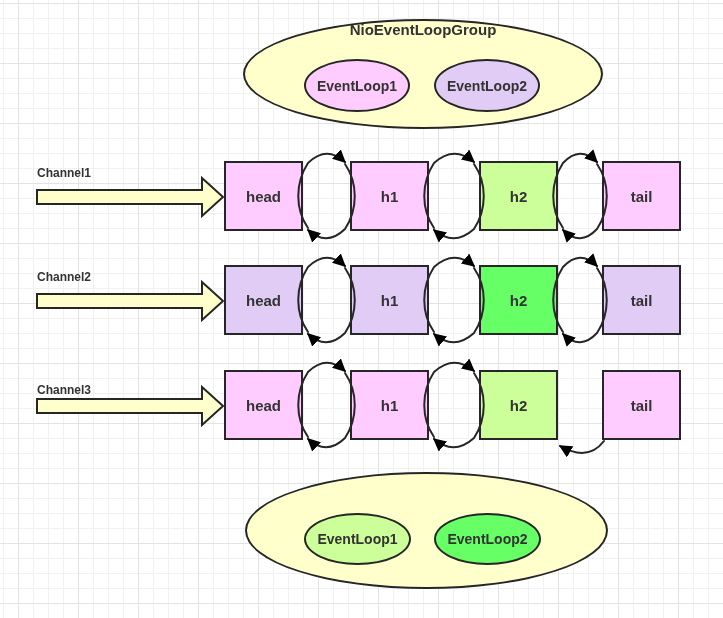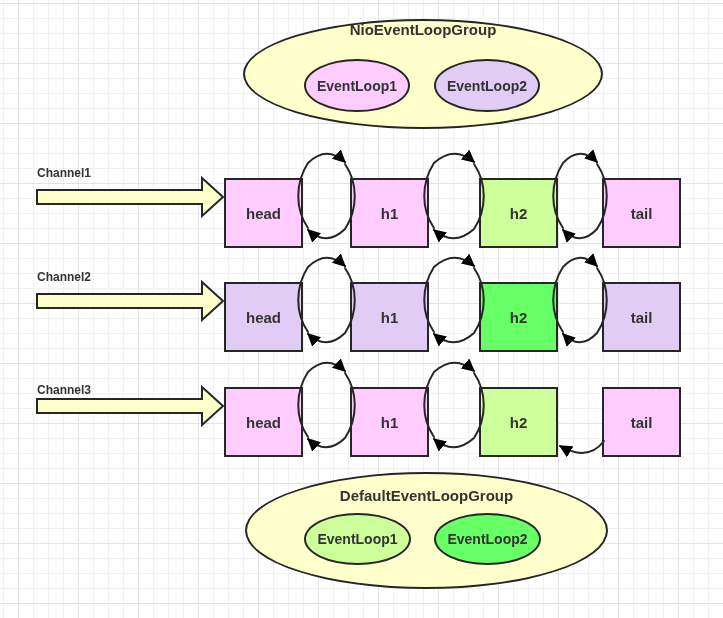--- a/index.html
+++ b/index.html
@@ -12,21 +12,21 @@
       linear-gradient(to right,#f1f1f1 1px,transparent 1px),
       linear-gradient(to bottom,#f1f1f1 1px,transparent 1px);
     background-size:60px 60px,60px 60px,15px 15px,15px 15px;
     background-position:18px 3px,18px 3px,3px 3px,3px 3px;
     font-family:"Liberation Sans",sans-serif;
   }
   #links{position:absolute;left:0;top:0;z-index:3;pointer-events:none;}
   .hbox{
     position:absolute;z-index:2;width:79px;height:70px;box-sizing:border-box;
     border:2px solid #262626;display:flex;align-items:center;justify-content:center;
-    font-weight:bold;font-size:15px;color:#333333;margin-top:17px;
+    font-weight:bold;font-size:15px;color:#333333;
   }
   .channel-label{position:absolute;z-index:2;font-weight:bold;font-size:12px;color:#333333;}
   .group{position:absolute;z-index:2;border:2px solid #262626;border-radius:50%;box-sizing:border-box;}
   .group-title{position:absolute;left:0;right:0;text-align:center;font-weight:bold;font-size:15px;color:#333333;}
   .loop{
     position:absolute;border:2px solid #262626;border-radius:50%;box-sizing:border-box;
     display:flex;align-items:center;justify-content:center;
     font-weight:bold;font-size:14px;color:#333333;text-align:right;
   }
   .group-nio{left:243px;top:19px;width:360px;height:110px;}
@@ -73,21 +73,20 @@
       </g>
   </svg>
 
   <div class="group group-nio" style="background: rgb(255, 255, 204);">
     <div class="group-title">NioEventLoopGroup</div>
     <div class="loop loop-a" style="background: rgb(255, 204, 255);">EventLoop1</div>
     <div class="loop loop-b" style="background: rgb(225, 204, 245);">EventLoop2</div>
   </div>
 
   <div class="group group-default" style="background: rgb(255, 255, 204);">
-    <div class="group-title">DefaultEventLoopGroup</div>
     <div class="loop loop-a" style="background: rgb(204, 255, 153);">EventLoop1</div>
     <div class="loop loop-b" style="background: rgb(102, 255, 102);">EventLoop2</div>
   </div>
 
   <div id="channels">
       <div class="channel-label" style="left: 37px; top: 166px;">Channel1</div>
       <div class="hbox" style="left: 224px; top: 161px; background: rgb(255, 204, 255);">head</div>
       <div class="hbox" style="left: 350px; top: 161px; background: rgb(255, 204, 255);">h1</div>
       <div class="hbox" style="left: 479px; top: 161px; background: rgb(204, 255, 153);">h2</div>
       <div class="hbox" style="left: 602px; top: 161px; background: rgb(255, 204, 255);">tail</div>

